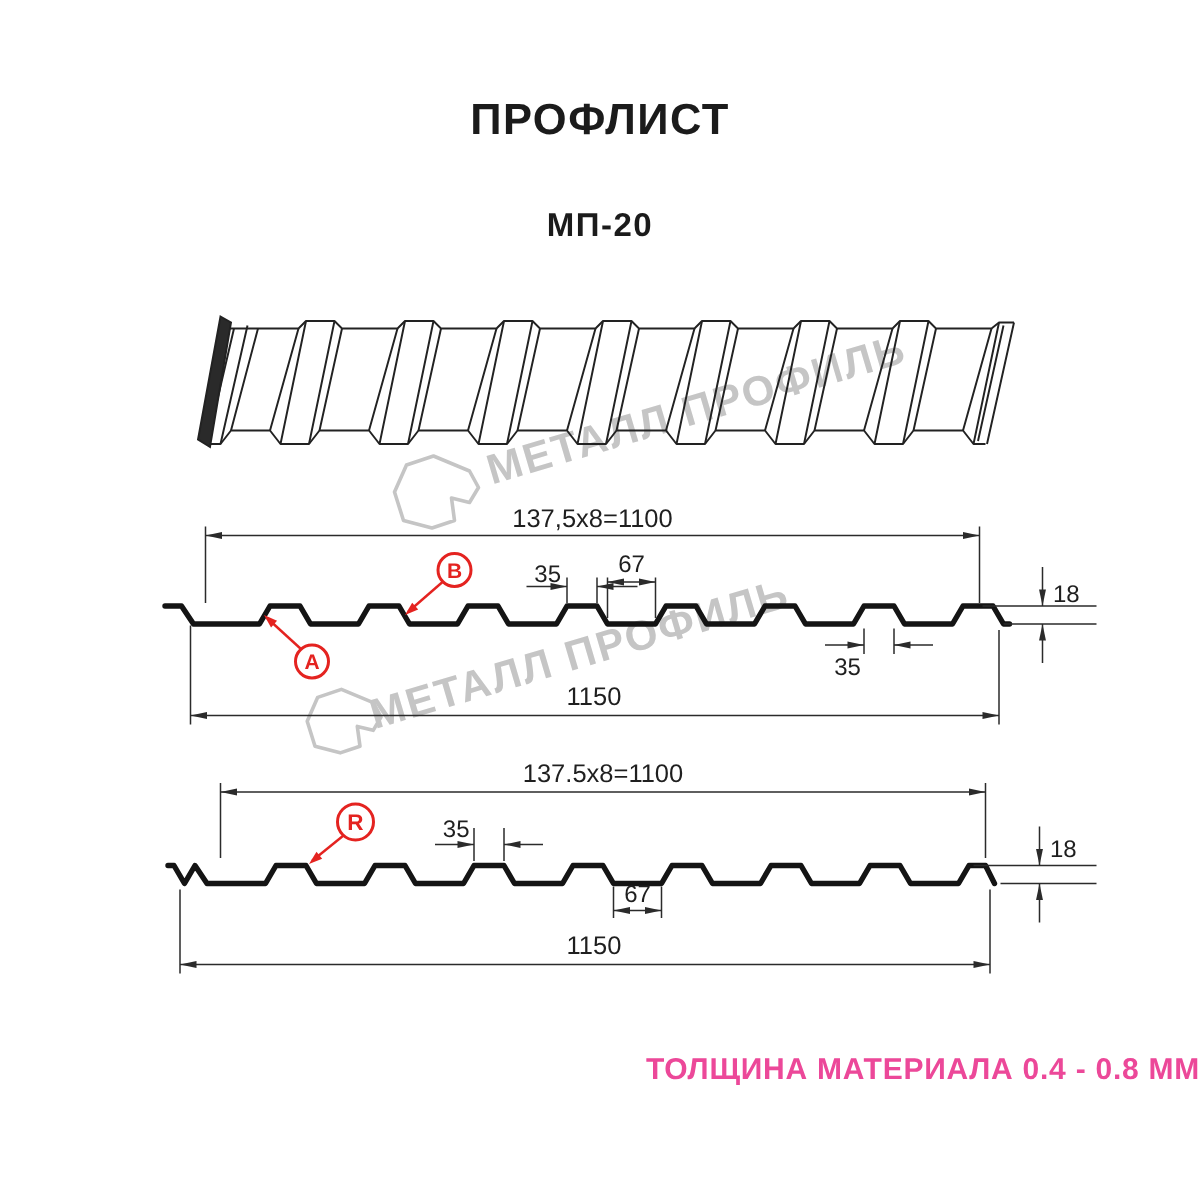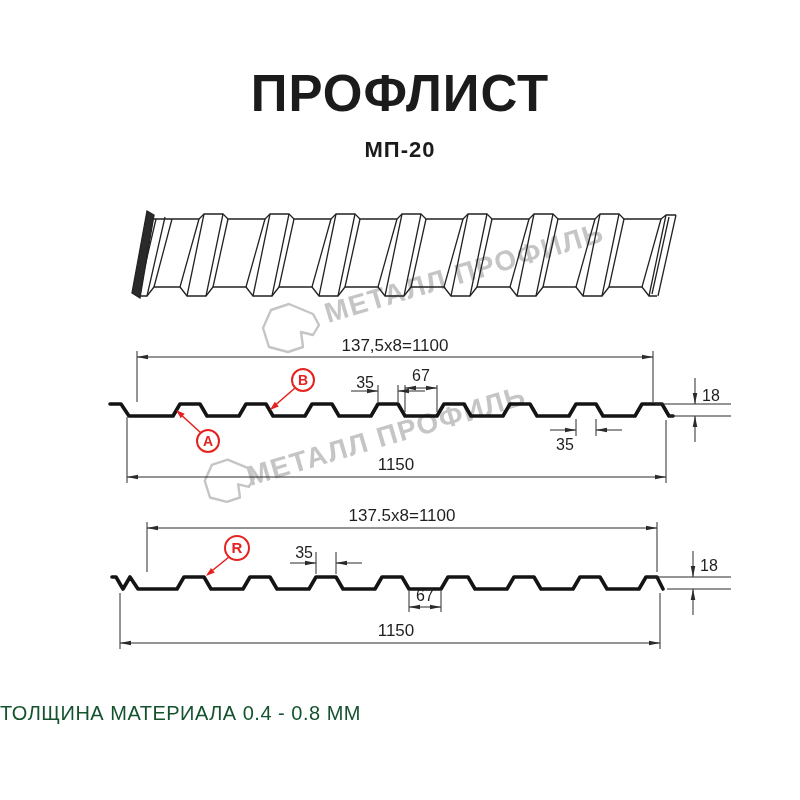--- a/index.html
+++ b/index.html
@@ -1,24 +1,24 @@
 <!DOCTYPE html>
 <html style="--red: #e42320; --wm: #c5c5c5; --ink: #1b1b1b;"><head>
 <meta charset="utf-8">
 <style>
   :root{ --red:#e42320; --wm:#c5c5c5; --ink:#1b1b1b; }
   html,body{margin:0;padding:0;background:#fff;}
   .canvas{position:relative;width:800px;height:800px;background:#fff;overflow:hidden;
           font-family:"Liberation Sans",sans-serif;}
   .title{position:absolute;top:64px;left:0;right:0;text-align:center;
-         font-size:51px;font-weight:bold;letter-spacing:1px;color:var(--ink);}
+         font-size:29px;font-weight:bold;letter-spacing:1px;color:var(--ink);}
   .subtitle{position:absolute;top:113px;left:0;right:0;text-align:center;
          font-size:22px;font-weight:bold;letter-spacing:1px;color:var(--ink);margin-top:24px;}
-  .footer{position:absolute;top:702px;left:0;right:0;text-align:left;
-         font-size:20px;font-weight:normal;letter-spacing:.5px;color:#14532d;}
+  .footer{position:absolute;top:702px;left:0;right:0;text-align:right;
+         font-size:20px;font-weight:bold;letter-spacing:.5px;color:#ec4899;}
   svg{position:absolute;left:0;top:0;}
   .profile{stroke:#141414;stroke-width:3.6;fill:none;stroke-linejoin:round;stroke-linecap:round;}
   .dim{stroke:#2b2b2b;stroke-width:1;fill:none;}
   .d3{stroke:#222;stroke-width:1.3;fill:none;stroke-linejoin:round;}
   .d3thick{stroke:#222;stroke-width:1.3;fill:#2a2a2a;}
   .ah{fill:#2b2b2b;stroke:none;}
   .redah{fill:var(--red);stroke:none;}
   .redcirc{stroke:var(--red);stroke-width:2;fill:none;}
   .redln{stroke:var(--red);stroke-width:1.6;fill:none;}
   text.dimtxt{font-family:"Liberation Sans",sans-serif;font-size:16px;fill:#1f1f1f;}

